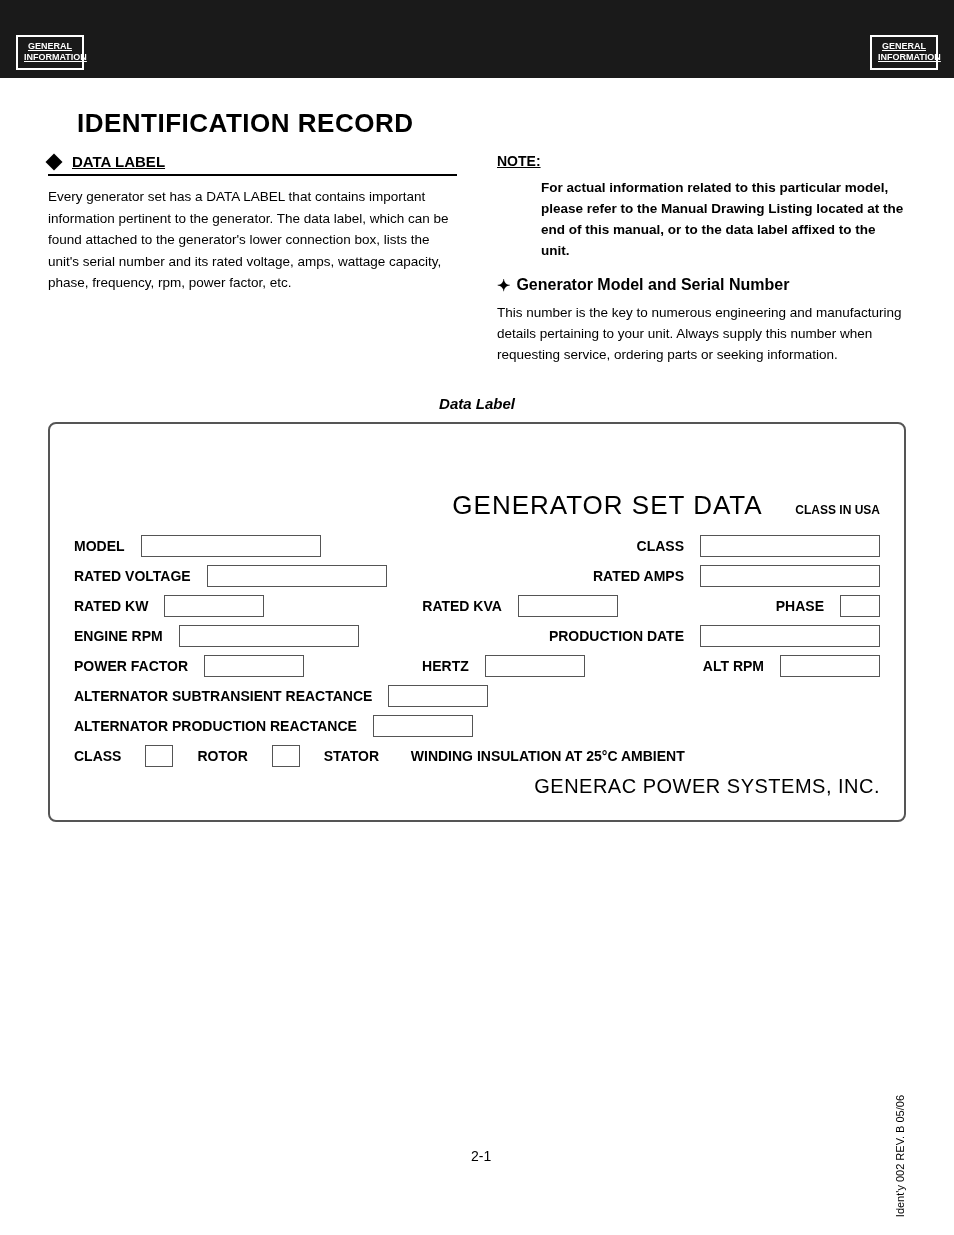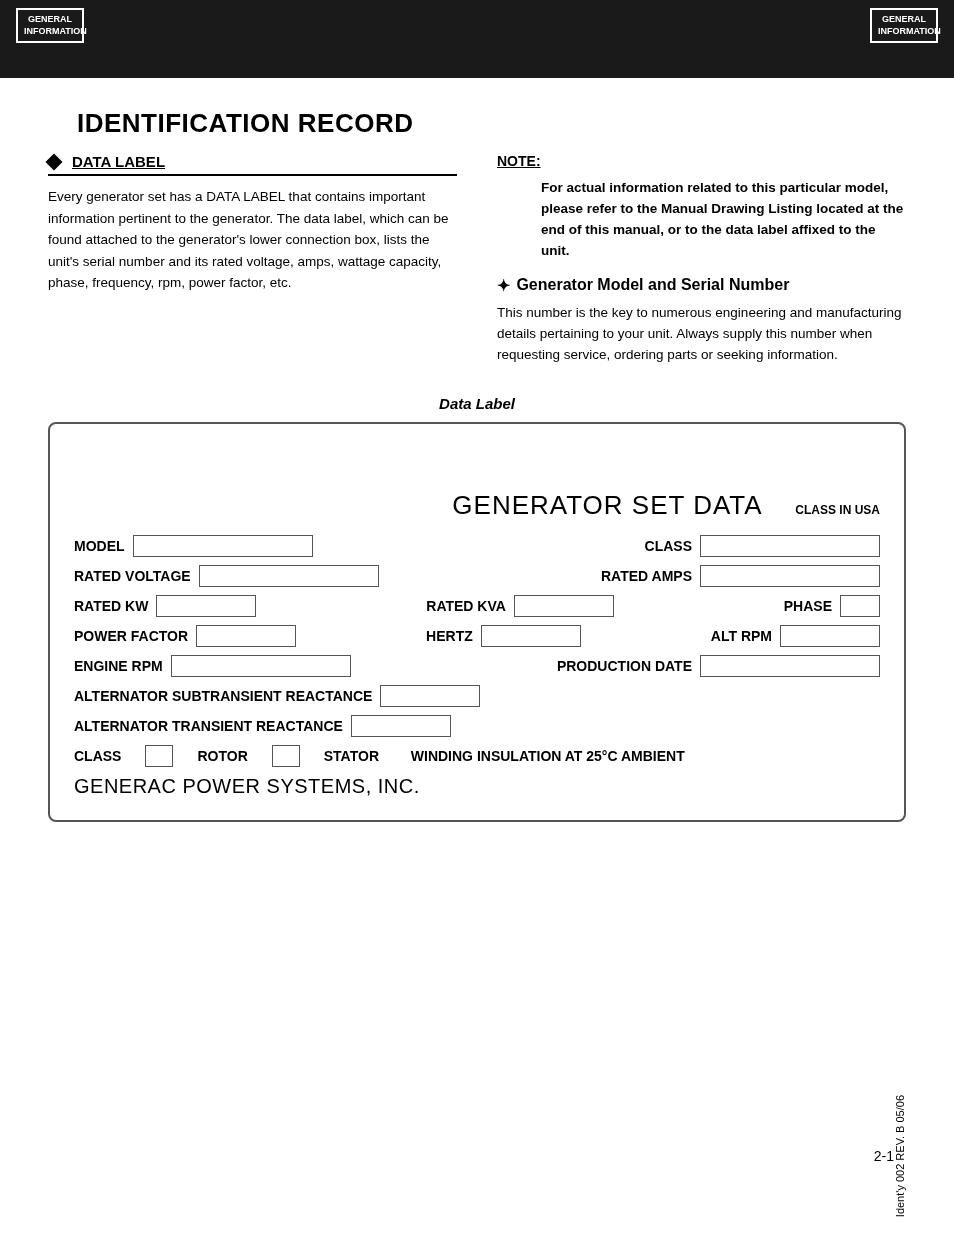--- a/index.html
+++ b/index.html
@@ -9,24 +9,25 @@
       width: 954px;
       min-height: 1235px;
       position: relative;
     }
 
     
     .header {
       background: #1a1a1a;
       color: #fff;
       display: flex;
-      align-items: flex-start;
+      align-items: flex-end;
       justify-content: space-between;
       padding: 8px 16px;
       height: 78px;
+      text-decoration: underline;
     }
     .header-logo {
       border: 2px solid #fff;
       padding: 4px 6px;
       text-align: center;
       font-size: 9px;
       font-weight: bold;
       line-height: 1.3;
       width: 68px;
       color: #fff;
@@ -164,21 +165,21 @@
       margin-left: 10px;
     }
 
     
     .data-row {
       display: flex;
       align-items: center;
       margin-bottom: 8px;
       font-size: 14px;
       font-weight: bold;
-      gap: 8px;
+      gap: 16px;
     }
     .data-field-box {
       border: 1.5px solid #555;
       min-width: 50px;
       height: 22px;
       display: inline-block;
       flex-shrink: 0;
     }
     .field-wide { min-width: 180px; }
     .field-medium { min-width: 100px; }
@@ -196,42 +197,42 @@
       align-items: center;
       margin-bottom: 8px;
       font-size: 14px;
       font-weight: bold;
       gap: 24px;
       flex-wrap: wrap;
     }
 
     
     .company-name {
-      text-align: left;
+      text-align: right;
       font-size: 20px;
       font-weight: normal;
       margin-top: 4px;
       letter-spacing: 0.5px;
     }
 
     
     .page-footer {
       position: absolute;
       bottom: 18px;
       left: 0;
       right: 0;
       display: flex;
       justify-content: space-between;
       align-items: center;
       padding: 0 48px;
       font-size: 12px;
     }
     .page-number {
       flex: 1;
-      text-align: right;
+      text-align: left;
       font-size: 14px;
     }
     .footer-right {
       font-size: 11px;
       white-space: nowrap;
       writing-mode: vertical-rl;
       text-orientation: mixed;
       transform: rotate(180deg);
     }
     .footer-left {
@@ -308,45 +309,45 @@
       <span class="data-field-box field-medium"></span>
       <span style="flex:1"></span>
       <span class="data-label-text">RATED KVA</span>
       <span class="data-field-box field-medium"></span>
       <span style="flex:1"></span>
       <span class="data-label-text">PHASE</span>
       <span class="data-field-box field-short"></span>
     </div>
 
     <div class="data-row">
+      <span class="data-label-text">ENGINE RPM</span>
+      <span class="data-field-box field-wide"></span>
+      <span style="flex:1"></span>
+      <span class="data-label-text">PRODUCTION DATE</span>
+      <span class="data-field-box field-wide"></span>
+    </div>
+
+    <div class="data-row">
       <span class="data-label-text">POWER FACTOR</span>
       <span class="data-field-box field-medium"></span>
       <span style="flex:1"></span>
       <span class="data-label-text">HERTZ</span>
       <span class="data-field-box field-medium"></span>
       <span style="flex:1"></span>
       <span class="data-label-text">ALT RPM</span>
       <span class="data-field-box field-medium"></span>
     </div>
 
     <div class="data-row">
-      <span class="data-label-text">ENGINE RPM</span>
-      <span class="data-field-box field-wide"></span>
-      <span style="flex:1"></span>
-      <span class="data-label-text">PRODUCTION DATE</span>
-      <span class="data-field-box field-wide"></span>
-    </div>
-
-    <div class="data-row">
       <span class="data-label-text">ALTERNATOR SUBTRANSIENT REACTANCE</span>
       <span class="data-field-box field-medium"></span>
     </div>
 
     <div class="data-row">
-      <span class="data-label-text">ALTERNATOR TRANSIENT REACTANCE</span>
+      <span class="data-label-text">ALTERNATOR PRODUCTION REACTANCE</span>
       <span class="data-field-box field-medium"></span>
     </div>
 
     <div class="class-row">
       <span class="data-label-text">CLASS</span>
       <span class="data-field-box field-short" style="min-width:28px;"></span>
       <span class="data-label-text">ROTOR</span>
       <span class="data-field-box field-short" style="min-width:28px;"></span>
       <span class="data-label-text">STATOR</span>
       <span class="data-label-text">&nbsp; WINDING INSULATION AT 25°C AMBIENT</span>

